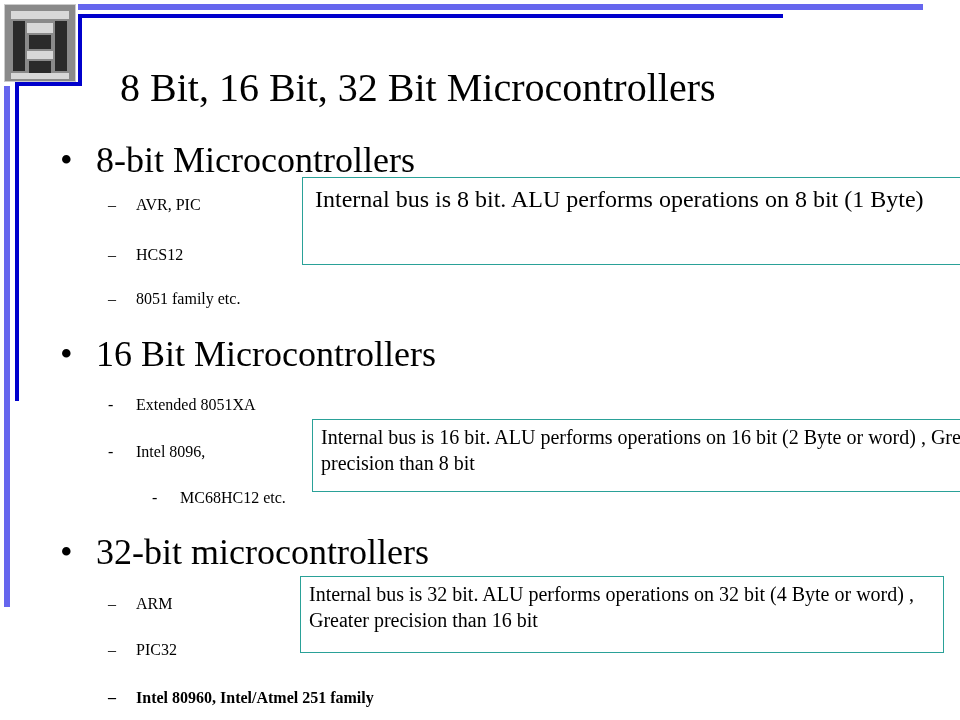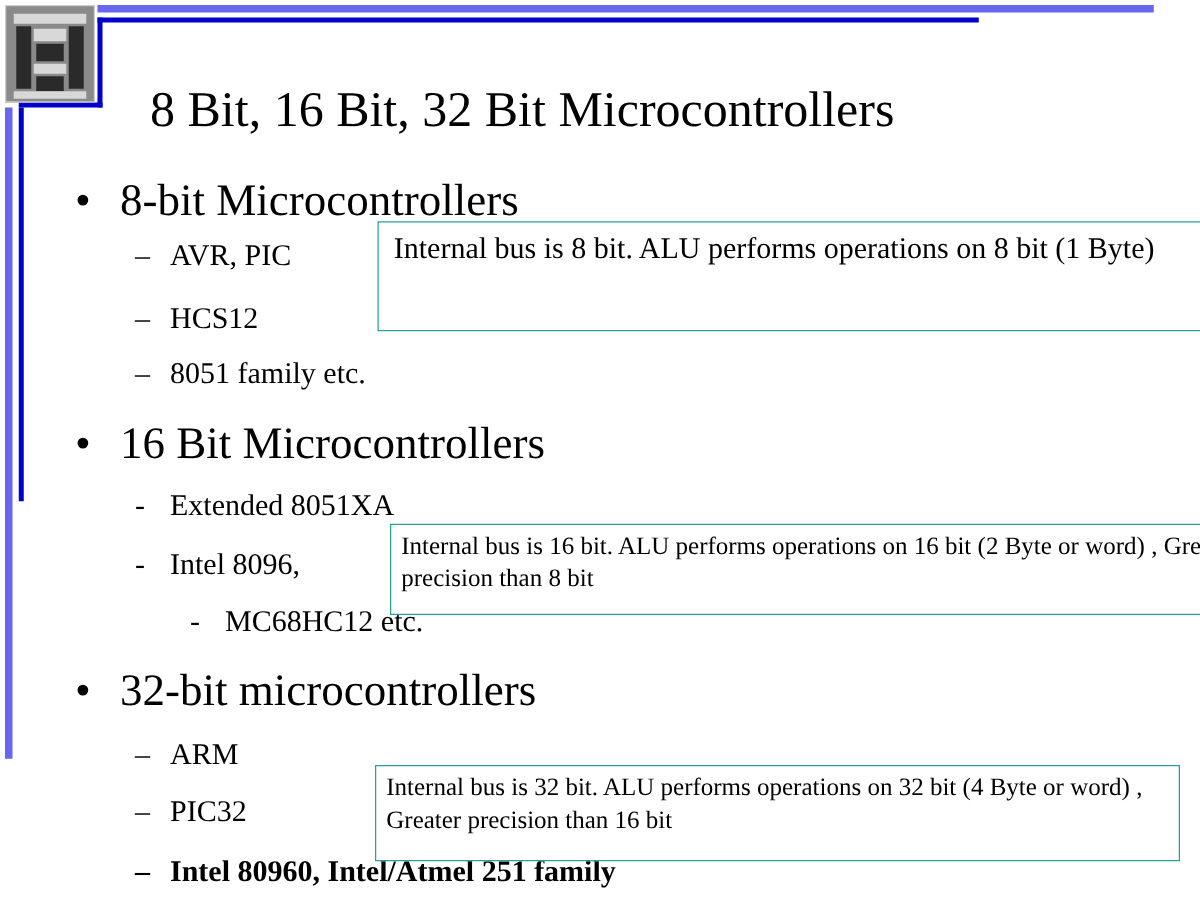--- a/index.html
+++ b/index.html
@@ -21,21 +21,21 @@
     .chip .lt { position: absolute; background: #d8d8d8; }
     .title {
       position: absolute; left: 120px; top: 58px;
       font-size: 40px; line-height: 60px; white-space: nowrap;
     }
     .l1 {
       position: absolute; left: 60px; font-size: 36px; line-height: 40px; white-space: nowrap;
     }
     .l1 .dot { display: inline-block; width: 36px; }
     .l2 {
-      position: absolute; left: 108px; font-size: 24px; line-height: 28px; white-space: nowrap;
+      position: absolute; left: 108px; font-size: 16px; line-height: 28px; white-space: nowrap;
     }
     .l2 .dash { display: inline-block; width: 28px; }
     .note {
       position: absolute; border: 1.5px solid #2aa198; background: #fff;
       box-sizing: border-box; padding: 2px 10px; font-size: 22px; line-height: 30px;
     }
     .note.small { font-size: 20px; line-height: 26px; padding: 4px 8px; }
   </style>
 </head>
 <body>
@@ -75,13 +75,13 @@
 <div class="l2" style="top:438px;"><span class="dash">-</span><span>Intel 8096,</span></div>
 <div class="l2" style="top:484px;margin-left:44px;"><span class="dash">-</span><span>MC68HC12 etc.</span></div>
 <div class="note small" style="left:312px; top:419px; width:705px; height:73px;">Internal bus is 16 bit. ALU performs operations on 16 bit (2 Byte or word) , Greater precision than 8 bit</div>
 
 <div class="l1" style="top:532px;">
   <span class="dot">•</span><span>32-bit microcontrollers</span>
 </div>
 <div class="l2" style="top:590px;"><span class="dash">–</span><span>ARM</span></div>
 <div class="l2" style="top:636px;"><span class="dash">–</span><span>PIC32</span></div>
 <div class="l2" style="top:684px;font-weight:bold;"><span class="dash">–</span><span>Intel 80960, Intel/Atmel 251 family</span></div>
-<div class="note small" style="left:300px; top:576px; width:644px; height:77px;margin-top:36px;">Internal bus is 32 bit. ALU performs operations on 32 bit (4 Byte or word) , Greater precision than 16 bit</div>
+<div class="note small" style="left:300px; top:576px; width:644px; height:77px;">Internal bus is 32 bit. ALU performs operations on 32 bit (4 Byte or word) , Greater precision than 16 bit</div>
 
 </body></html>

